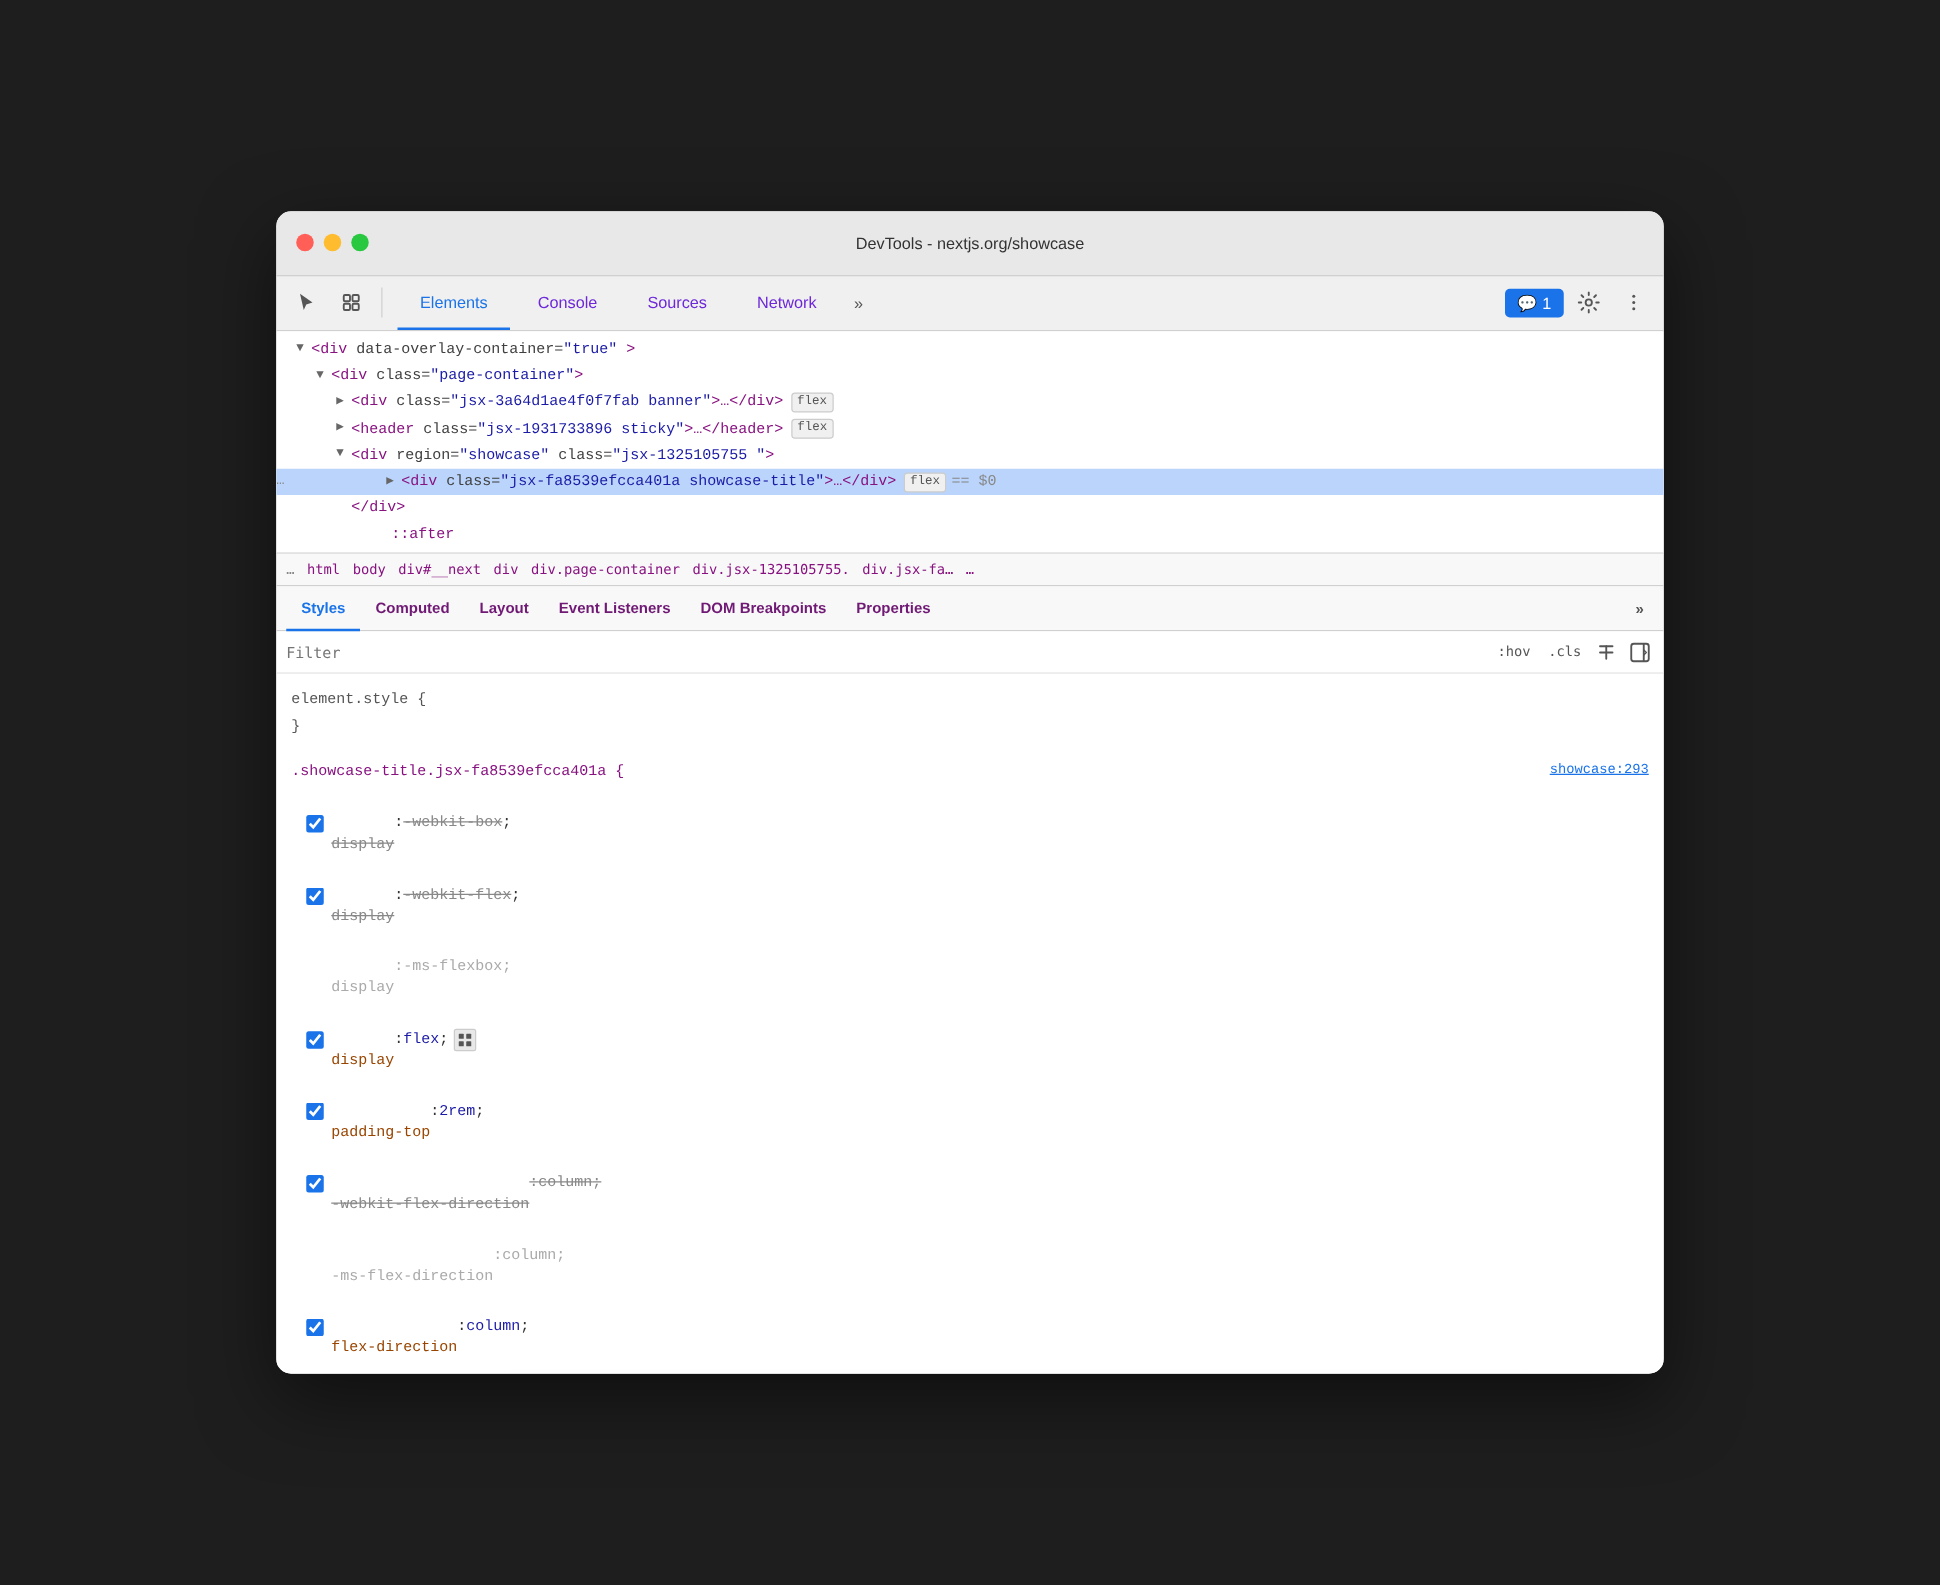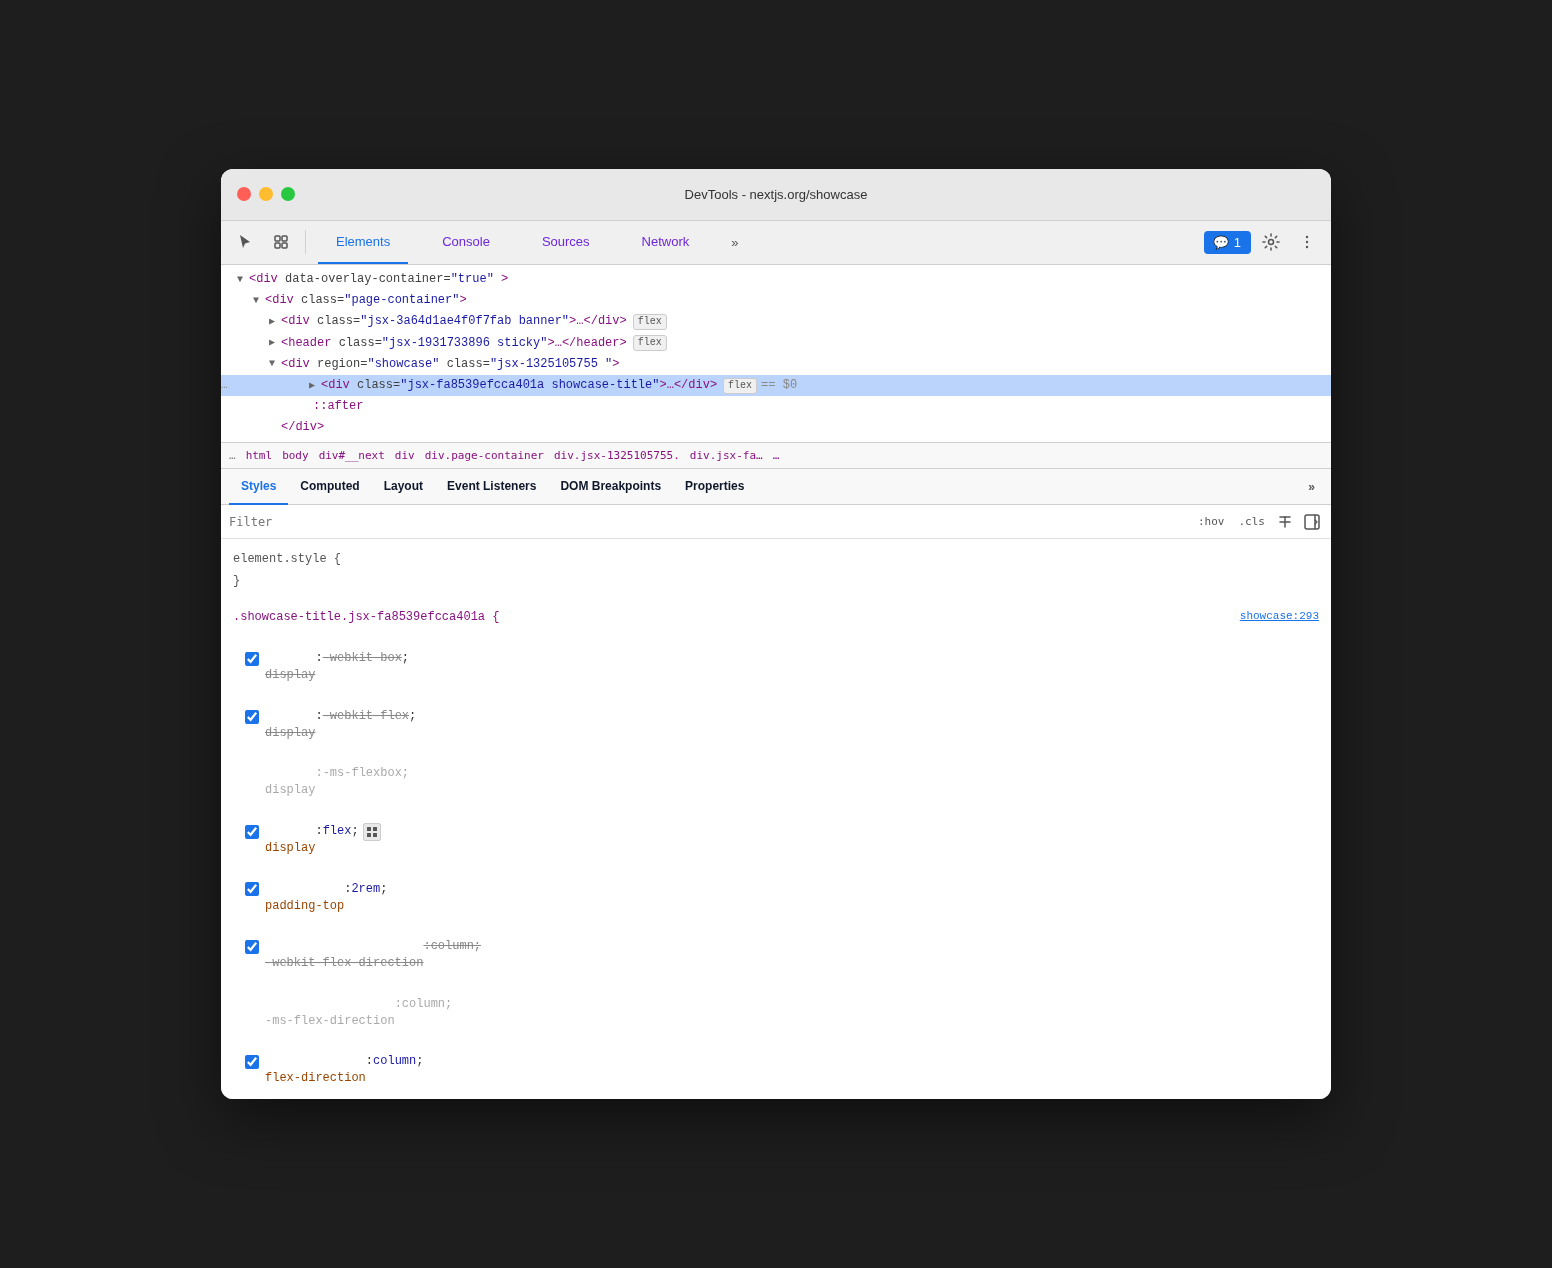--- a/index.html
+++ b/index.html
@@ -84,21 +84,21 @@
       height: 24px;
       background: #d0d0d0;
       margin: 0 4px;
     }
 
     .toolbar-tabs {
       display: flex;
       align-items: center;
       height: 100%;
       margin-left: 4px;
-      gap: 16px;
+      gap: 4px;
     }
 
     .toolbar-tab {
       padding: 0 18px;
       height: 44px;
       display: flex;
       align-items: center;
       font-size: 13px;
       color: #6d28d9;
       cursor: pointer;
@@ -251,21 +251,21 @@
       height: 36px;
       font-weight: bold;
     }
 
     .styles-tab {
       padding: 0 12px;
       height: 36px;
       display: flex;
       align-items: center;
       font-size: 12px;
-      color: #0f172a;
+      color: #701a75;
       cursor: pointer;
       border-bottom: 2px solid transparent;
     }
     .styles-tab.active {
       color: #1a73e8;
       border-bottom: 2px solid #1a73e8;
     }
 
     .styles-tab-more {
       margin-left: auto;
@@ -514,32 +514,32 @@
       <span class="triangle closed"></span>
       <span><span class="tag">&lt;div</span> <span class="attr-name">class=</span><span class="attr-value">"jsx-fa8539efcca401a showcase-title"</span><span class="tag">&gt;…&lt;/div&gt;</span></span>
       <span class="flex-badge">flex</span>
       <span class="eq-badge">== $0</span>
     </div>
 
     <div class="dom-line">
       <span class="dom-indent"></span>
       <span class="dom-indent"></span>
       <span class="dom-indent"></span>
+      <span style="width:12px;display:inline-block;"></span>
+      <span class="tag">&lt;/div&gt;</span>
+    </div>
+
+    <div class="dom-line">
+      <span class="dom-indent"></span>
+      <span class="dom-indent"></span>
+      <span class="dom-indent"></span>
       <span class="dom-indent"></span>
       <span class="dom-indent"></span>
       <span style="width:12px;display:inline-block;"></span>
       <span class="pseudo">::after</span>
-    </div>
-
-    <div class="dom-line">
-      <span class="dom-indent"></span>
-      <span class="dom-indent"></span>
-      <span class="dom-indent"></span>
-      <span style="width:12px;display:inline-block;"></span>
-      <span class="tag">&lt;/div&gt;</span>
     </div>
   </div>
 
   <div class="breadcrumb">
     <span class="breadcrumb-dots">…</span>
     <span class="breadcrumb-item">html</span>
     <span class="breadcrumb-sep"> </span>
     <span class="breadcrumb-item">body</span>
     <span class="breadcrumb-sep"> </span>
     <span class="breadcrumb-item">div#__next</span>

